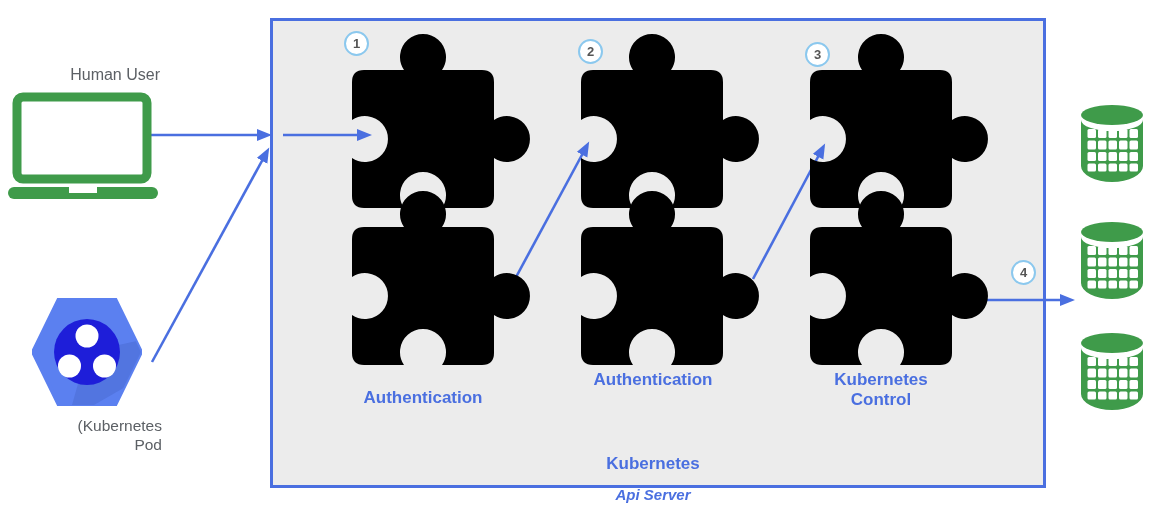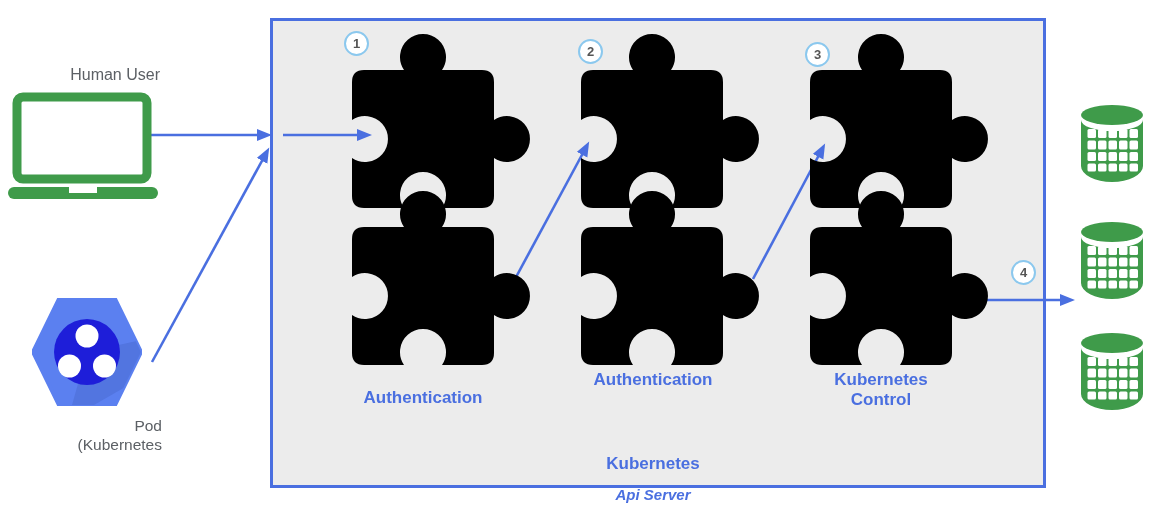--- a/index.html
+++ b/index.html
@@ -100,22 +100,22 @@
         </clipPath>
       </defs>
     <polygon points="27,1 83,1 109,54 83,107 27,107 1,54" fill="var(--pod-hex)" stroke="var(--pod-hex)" stroke-width="4" stroke-linejoin="round"></polygon>
     <polygon points="55,54 109,42 109,80 62,107 40,107" fill="rgba(10,20,90,0.10)" clip-path="url(#hexclip)"></polygon>
     <circle cx="55" cy="54" r="33" fill="var(--pod-core)"></circle>
     <circle cx="55" cy="38" r="11.5" fill="#fff"></circle>
     <circle cx="37.5" cy="68" r="11.5" fill="#fff"></circle>
     <circle cx="72.5" cy="68" r="11.5" fill="#fff"></circle>
   </svg>
   <div class="actor-label" style="left:10px;top:416px;width:152px;font-size:15.5px;">
+    <div>(Kubernetes</div>
     <div>Pod</div>
-    <div>(Kubernetes</div>
   </div>
 
   <div class="badge" style="left:344px;top:31px;">
     <span>1</span>
   </div>
   <svg class="puzzle" style="left:352px;top:34px;" viewBox="0 0 178 175">
       <use href="#jigsaw"></use>
     </svg>
   <svg class="puzzle" style="left:352px;top:191px;" viewBox="0 0 178 175">
       <use href="#jigsaw"></use>

